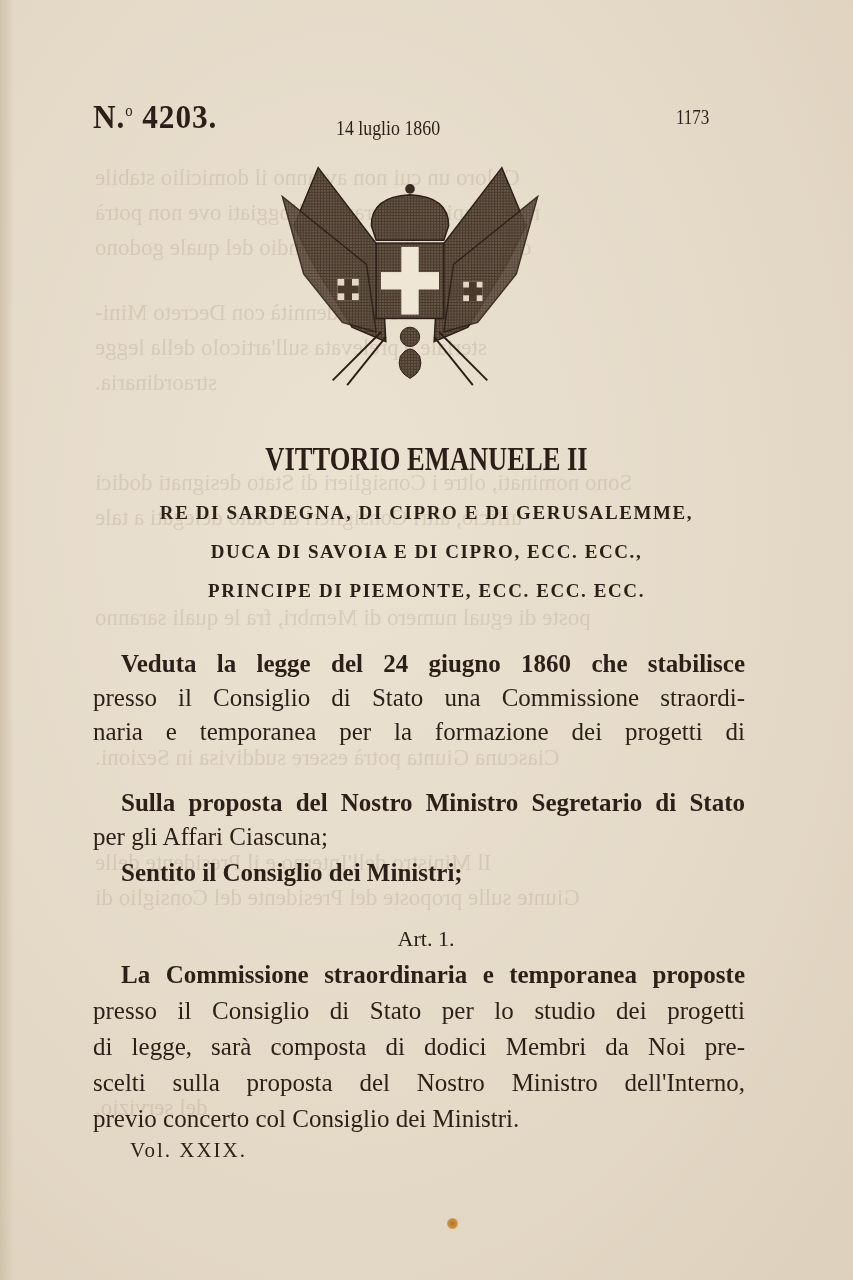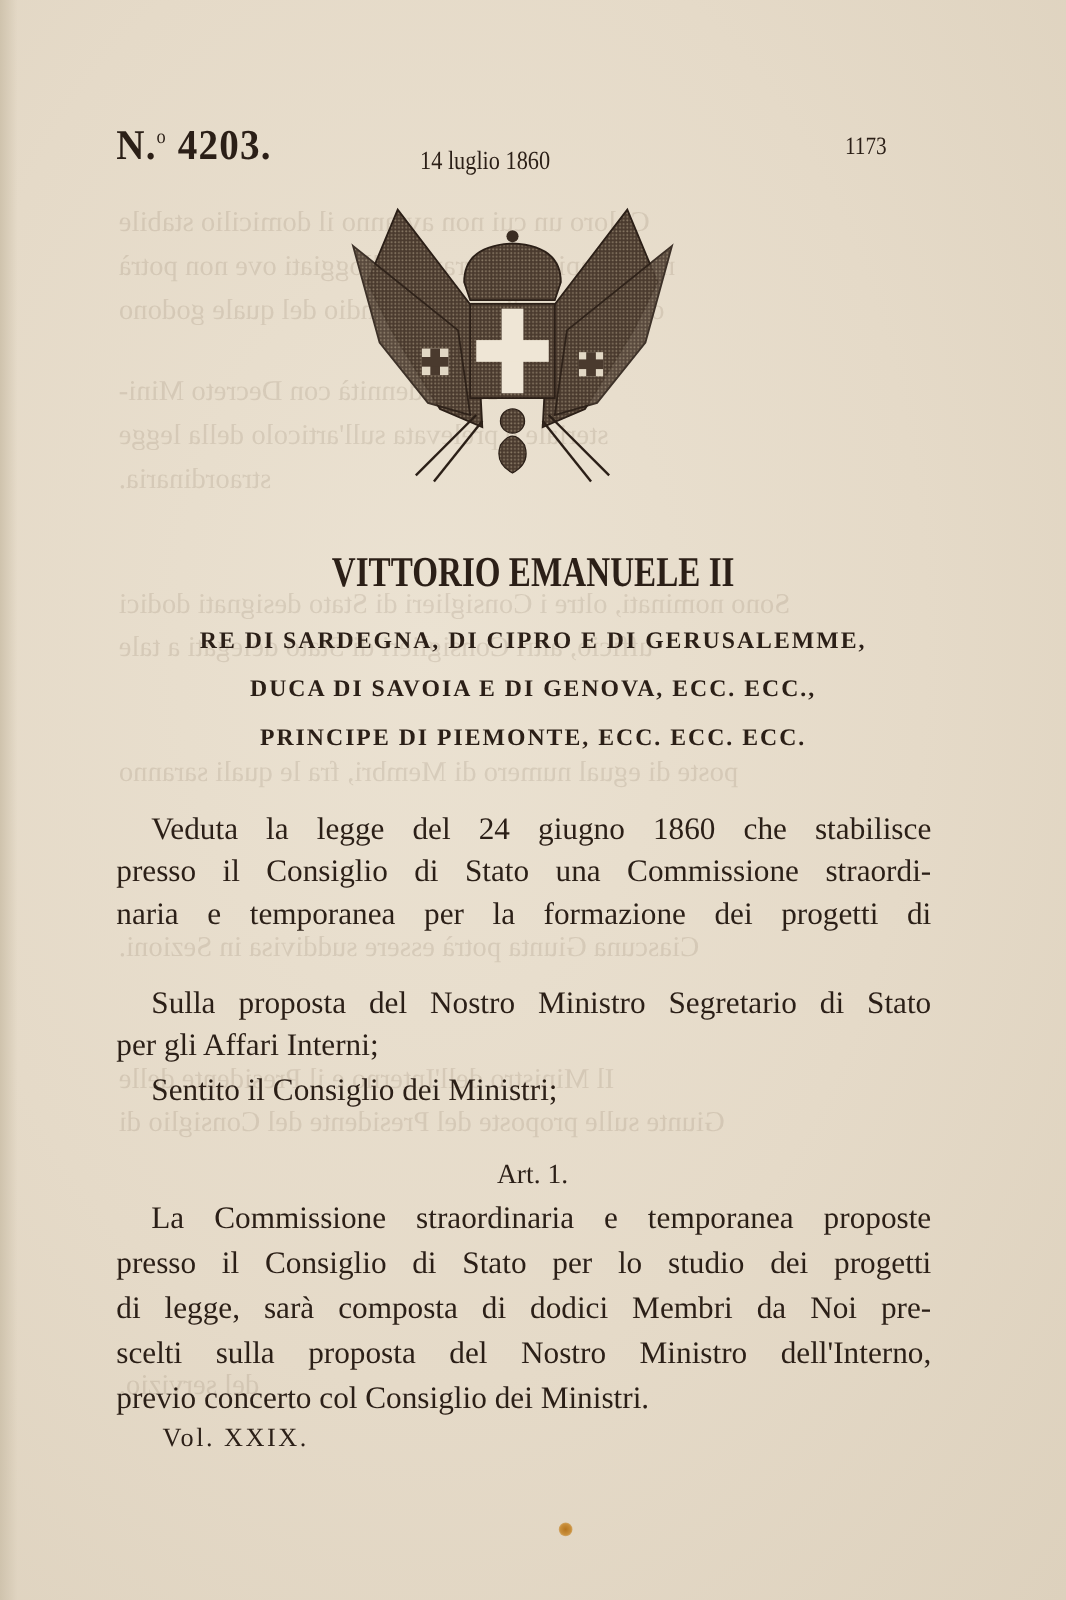--- a/index.html
+++ b/index.html
@@ -53,21 +53,21 @@
     position: absolute; left: 0; width: 853px; text-align: center;
     font-family: "Liberation Serif", serif; font-weight: bold; font-size: 19px;
     letter-spacing: 1.6px;
   }
   .body-text {
     position: absolute; left: 93px; width: 652px;
     font-family: "Liberation Serif", serif; font-size: 25px; line-height: 34.5px;
     text-align: justify; text-align-last: justify;
   }
   .body-text.last { text-align-last: left; }
-  .indent { text-indent: 28px; }
+  .indent { text-indent: 28px; font-weight: bold; }
   .art {
     position: absolute; left: 0; width: 852px; text-align: center; top: 926px;
     font-family: "Liberation Serif", serif; font-size: 22px;
   }
   .vol {
     position: absolute; left: 130px; top: 1138px;
     font-family: "Liberation Serif", serif; font-size: 21px; letter-spacing: 2px;
   }
   .stain {
     position: absolute; left: 447px; top: 1218px; width: 11px; height: 11px;
@@ -132,29 +132,29 @@
     <path d="M130 205 Q140 190 150 205 Q155 220 140 228 Q125 220 130 205 Z" fill="url(#hatch)" stroke="#2b1f17"></path>
 
     <line x1="110" y1="180" x2="60" y2="230" stroke="#2b1f17" stroke-width="2"></line>
     <line x1="115" y1="185" x2="75" y2="235" stroke="#2b1f17" stroke-width="2"></line>
     <line x1="170" y1="180" x2="220" y2="230" stroke="#2b1f17" stroke-width="2"></line>
     <line x1="165" y1="185" x2="205" y2="235" stroke="#2b1f17" stroke-width="2"></line>
   </svg>
 
   <div class="king">VITTORIO EMANUELE II</div>
   <div class="title-line" style="top:502px;">RE DI SARDEGNA, DI CIPRO E DI GERUSALEMME,</div>
-  <div class="title-line" style="top:541px;">DUCA DI SAVOIA E DI GENOVA, ECC. ECC.,</div>
+  <div class="title-line" style="top:541px;">DUCA DI SAVOIA E DI CIPRO, ECC. ECC.,</div>
   <div class="title-line" style="top:580px;">PRINCIPE DI PIEMONTE, ECC. ECC. ECC.</div>
 
   <div class="body-text indent" style="top:647px;">Veduta la legge del 24 giugno 1860 che stabilisce</div>
   <div class="body-text" style="top:681px;">presso il Consiglio di Stato una Commissione straordi-</div>
   <div class="body-text" style="top:715px;">naria e temporanea per la formazione dei progetti di</div>
 
   <div class="body-text indent" style="top:786px;">Sulla proposta del Nostro Ministro Segretario di Stato</div>
-  <div class="body-text last" style="top:820px;">per gli Affari Interni;</div>
+  <div class="body-text last" style="top:820px;">per gli Affari Ciascuna;</div>
 
   <div class="body-text indent last" style="top:856px;">Sentito il Consiglio dei Ministri;</div>
 
   <div class="art">Art. 1.</div>
   <div class="body-text indent" style="top:958px;">La Commissione straordinaria e temporanea proposte</div>
   <div class="body-text" style="top:994px;">presso il Consiglio di Stato per lo studio dei progetti</div>
   <div class="body-text" style="top:1030px;">di legge, sarà composta di dodici Membri da Noi pre-</div>
   <div class="body-text" style="top:1066px;">scelti sulla proposta del Nostro Ministro dell'Interno,</div>
   <div class="body-text last" style="top:1102px;">previo concerto col Consiglio dei Ministri.</div>
 

